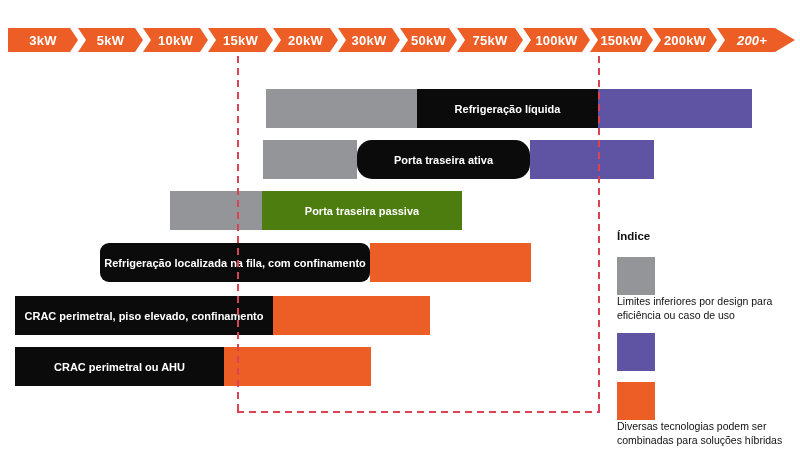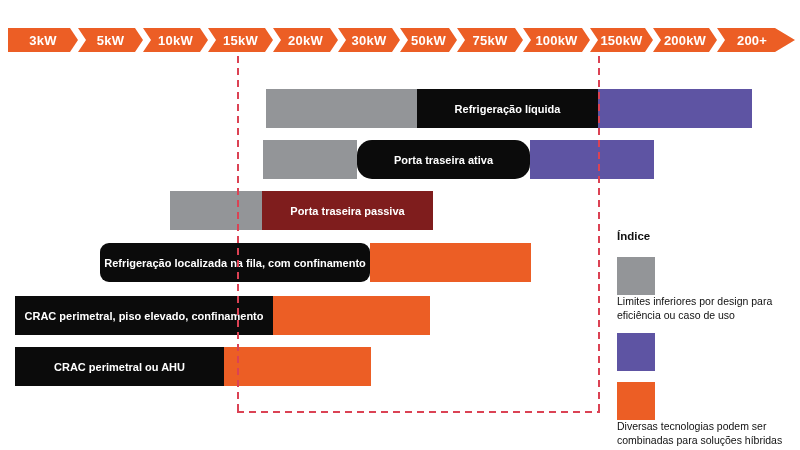--- a/index.html
+++ b/index.html
@@ -60,21 +60,21 @@
       </div>
       <div class="scale-seg" style="left: 523px; width: 67px; background: rgb(236, 94, 37); clip-path: polygon(0px 0px, calc(100% - 8px) 0px, 100% 50%, calc(100% - 8px) 100%, 0px 100%, 8px 50%);">
         <span>100kW</span>
       </div>
       <div class="scale-seg" style="left: 590px; width: 63px; background: rgb(236, 94, 37); clip-path: polygon(0px 0px, calc(100% - 8px) 0px, 100% 50%, calc(100% - 8px) 100%, 0px 100%, 8px 50%);">
         <span>150kW</span>
       </div>
       <div class="scale-seg" style="left: 653px; width: 64px; background: rgb(236, 94, 37); clip-path: polygon(0px 0px, calc(100% - 8px) 0px, 100% 50%, calc(100% - 8px) 100%, 0px 100%, 8px 50%);">
         <span>200kW</span>
       </div>
-      <div class="scale-seg" style="left: 717px; width: 78px; background: rgb(236, 94, 37); clip-path: polygon(0px 0px, calc(100% - 20px) 0px, 100% 50%, calc(100% - 20px) 100%, 0px 100%, 8px 50%);">
+      <div class="scale-seg" style="left: 717px; width: 78px; background: rgb(236, 94, 37); clip-path: polygon(0px 0px, calc(100% - 20px) 0px, 100% 50%, calc(100% - 20px) 100%, 0px 100%, 8px 50%); font-style: italic;">
         <span style="padding-right: 8px;">200+</span>
       </div>
     </div>
 
   <div>
       <div class="bar-row" style="top: 89px; height: 39px;">
         <div class="bar-seg" style="left: 266px; width: 151px; background: rgb(147, 149, 152);"></div>
         <div class="bar-seg" style="left: 417px; width: 181px; background: rgb(11, 11, 11);">
           <span class="bar-label">Refrigeração líquida</span>
         </div>
@@ -82,21 +82,21 @@
       </div>
       <div class="bar-row" style="top: 140px; height: 39px;">
         <div class="bar-seg" style="left: 263px; width: 94px; background: rgb(147, 149, 152);"></div>
         <div class="bar-seg" style="left: 357px; width: 173px; background: rgb(11, 11, 11); border-radius: 15px;">
           <span class="bar-label">Porta traseira ativa</span>
         </div>
         <div class="bar-seg" style="left: 530px; width: 124px; background: rgb(94, 84, 163);"></div>
       </div>
       <div class="bar-row" style="top: 191px; height: 39px;">
         <div class="bar-seg" style="left: 170px; width: 92px; background: rgb(147, 149, 152);"></div>
-        <div class="bar-seg" style="left: 262px; width: 171px; background: #7f1d1d;">
+        <div class="bar-seg" style="left: 262px; width: 200px; background: #4d7c0f;">
           <span class="bar-label">Porta traseira passiva</span>
         </div>
       </div>
       <div class="bar-row" style="top: 243px; height: 39px;">
         <div class="bar-seg" style="left: 100px; width: 270px; background: rgb(11, 11, 11); border-radius: 9px;">
           <span class="bar-label">Refrigeração localizada na fila, com confinamento</span>
         </div>
         <div class="bar-seg" style="left: 370px; width: 161px; background: rgb(236, 94, 37);"></div>
       </div>
       <div class="bar-row" style="top: 296px; height: 39px;">

